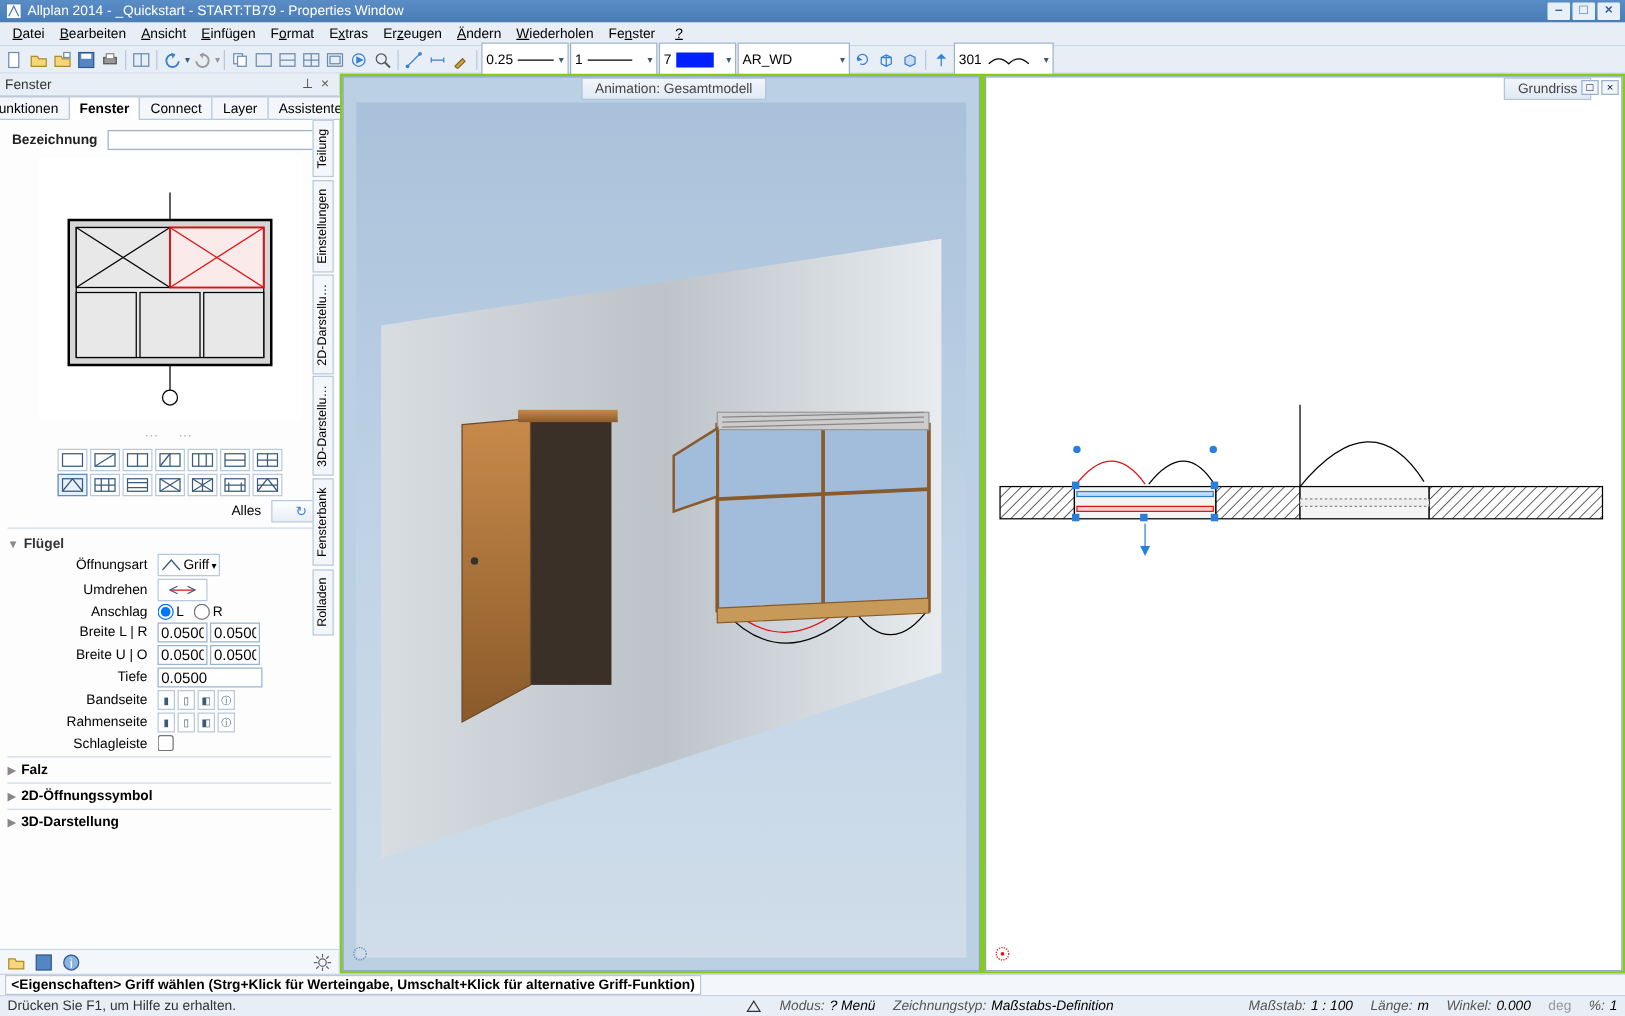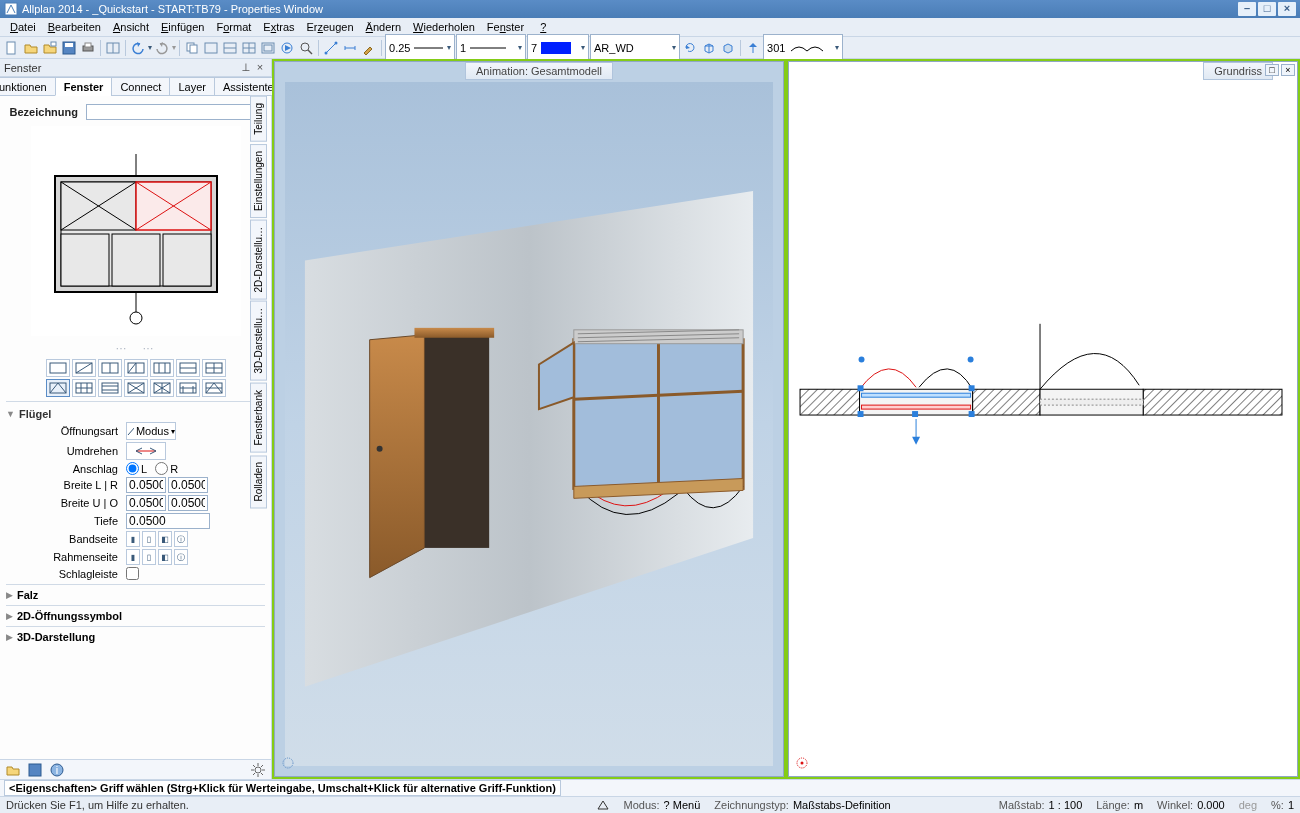--- a/index.html
+++ b/index.html
@@ -76,21 +76,21 @@
 .vp-controls .vc { width:14px; height:12px; border:1px solid #9cb2cc; background:#f0f5fb; font-size:9px; text-align:center; line-height:10px; cursor:pointer; }
 
 
 .scene3d { position:absolute; inset:20px 10px 10px 10px; background:linear-gradient(#a9c1da 0%, #c0d3e6 50%, #d0dde9 100%); overflow:hidden; }
 .corner-icon { position:absolute; width:14px; height:14px; }
 
 
 .statusbar1 { position:absolute; left:0; right:0; bottom:17px; height:17px; background:#f3f6fb; border-top:1px solid #c9d6e6; display:flex; align-items:center; padding:0 4px; }
 .statusbar1 .stblock { border:1px solid #b9c9dd; background:#fff; padding:1px 4px; margin-right:4px; font-weight:bold; }
 .statusbar2 { position:absolute; left:0; right:0; bottom:0; height:17px; background:#e8eef6; border-top:1px solid #c9d6e6; display:flex; align-items:center; padding:0 6px; gap:14px; color:#333; }
-.statusbar2 .sp { display:flex; gap:4px; }
+.statusbar2 .sp { display:flex; gap:4px;font-style:italic; }
 .statusbar2 .spl { color:#555; }
 .statusbar2 .spv { color:#000; }
 .statusbar2 .fill { flex:1; }
 </style>
 </head>
 <body>
 
 <div class="titlebar">
   <svg class="app-ico" viewBox="0 0 14 14">
       <rect x="1" y="1" width="12" height="12" fill="#fff" stroke="#4a7db6"></rect>
@@ -422,35 +422,41 @@
           </svg>
         </div>
       <div class="gridbtn">
           <svg viewBox="0 0 18 12">
             <rect x="1" y="1" width="16" height="10" fill="none" stroke="#3a5a7a"></rect>
             <path d="M1 11 L9 1 L17 11 M1 6 L17 6" fill="none" stroke="#3a5a7a"></path>
           </svg>
         </div>
     </div>
 
+    <div class="action-row">
+      <span class="albl">Alles</span>
+      <div class="actbtn">
+          <span style="color:#3a7fd4;">↻</span>
+        </div>
+    </div>
 
     <div class="divider"></div>
     <div class="section-hd">
         <span class="tri">▼</span>
         <span>Flügel</span>
       </div>
 
     <div class="prop-row">
       <span class="plbl">Öffnungsart</span>
       <div class="pval">
         <div class="togglebtn">
           <svg width="16" height="10">
               <path d="M1 9 L8 1 L15 9" fill="none" stroke="#3a5a7a"></path>
             </svg>
-          <span>Modus</span>
+          <span>Griff</span>
           <span style="font-size:8px;">▾</span>
         </div>
       </div>
     </div>
     <div class="prop-row">
       <span class="plbl">Umdrehen</span>
       <div class="pval">
           <div class="togglebtn" style="width:40px;">
             <svg width="24" height="10">
               <line x1="2" y1="5" x2="22" y2="5" stroke="#d11"></line>

